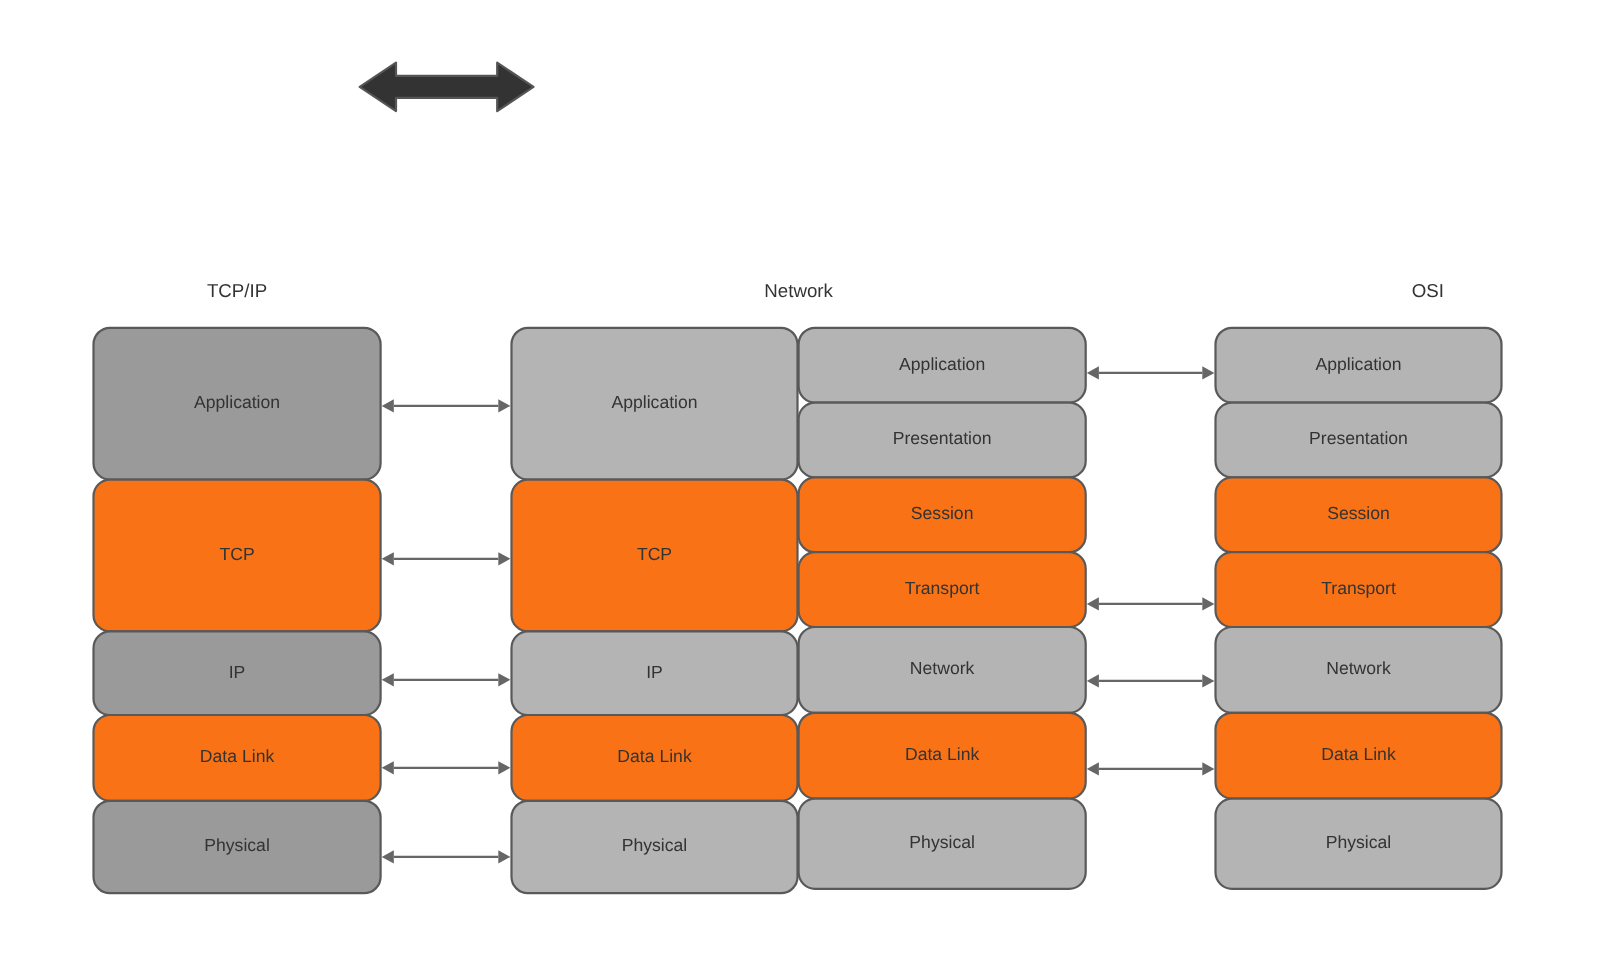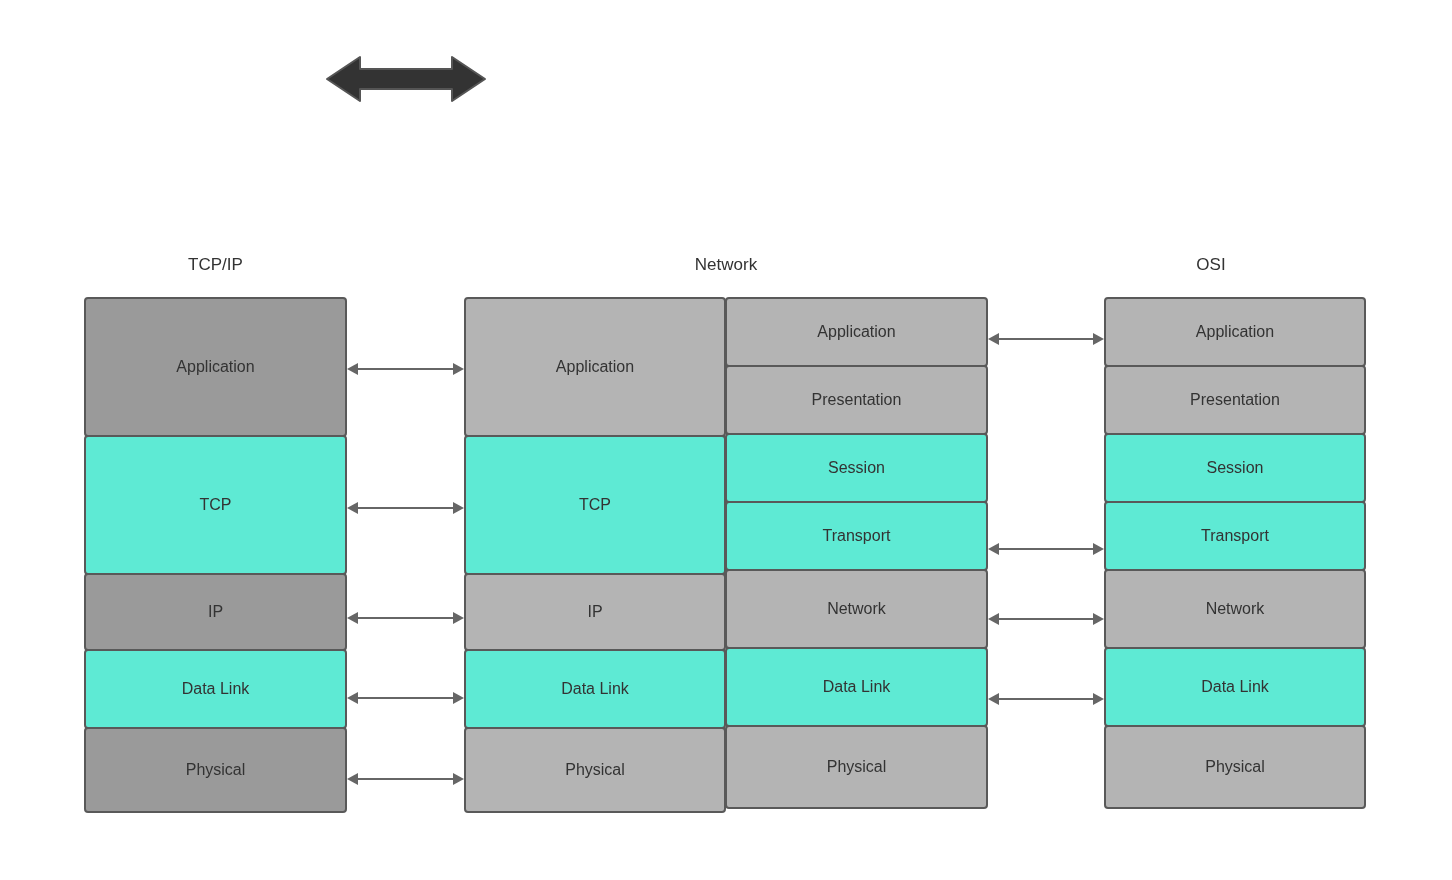--- a/index.html
+++ b/index.html
@@ -27,51 +27,51 @@
   
   .col-title {
     position: absolute;
     font-size: 17px;
     color: #333333;
     text-align: center;
     white-space: nowrap;
   }
   #title-tcpip   { left: 84px;   top: 255px; width: 263px; }
   #title-gateway { left: 464px;  top: 255px; width: 524px; }
-  #title-osi     { left: 1080px; top: 255px; width: 262px; text-align: center; }
+  #title-osi     { left: 1167px; top: 255px; width: 262px; text-align: center; }
 
   
   .stack {
     position: absolute;
     display: flex;
     flex-direction: column;
   }
   #stack-tcpip   { left: 84px;   top: 297px; width: 263px; height: 524px; }
   #stack-gw-left { left: 464px;  top: 297px; width: 262px; height: 524px; }
   #stack-gw-right{ left: 725px;  top: 297px; width: 263px; height: 524px; }
   #stack-osi     { left: 1104px; top: 297px; width: 262px; height: 524px; }
 
   .layer {
     box-sizing: border-box;
     border: 2px solid #595959;
-    border-radius: 4px;
+    border-radius: 16px;
     display: flex;
     align-items: center;
     justify-content: center;
     font-size: 16px;
     color: #333333;
     background: #ffffff;
     margin-top: -2px;
     position: relative;
   }
   .layer:first-child { margin-top: 0; }
 
   .layer.grey-dark  { background: #9a9a9a; }
   .layer.grey-light { background: #b4b4b4; }
-  .layer.white      { background: #5eead4; }
+  .layer.white      { background: #f97316; }
 
   
   .connector {
     position: absolute;
     height: 20px;
   }
   .connector svg { display: block; }
 </style>
 </head>
 <body>

